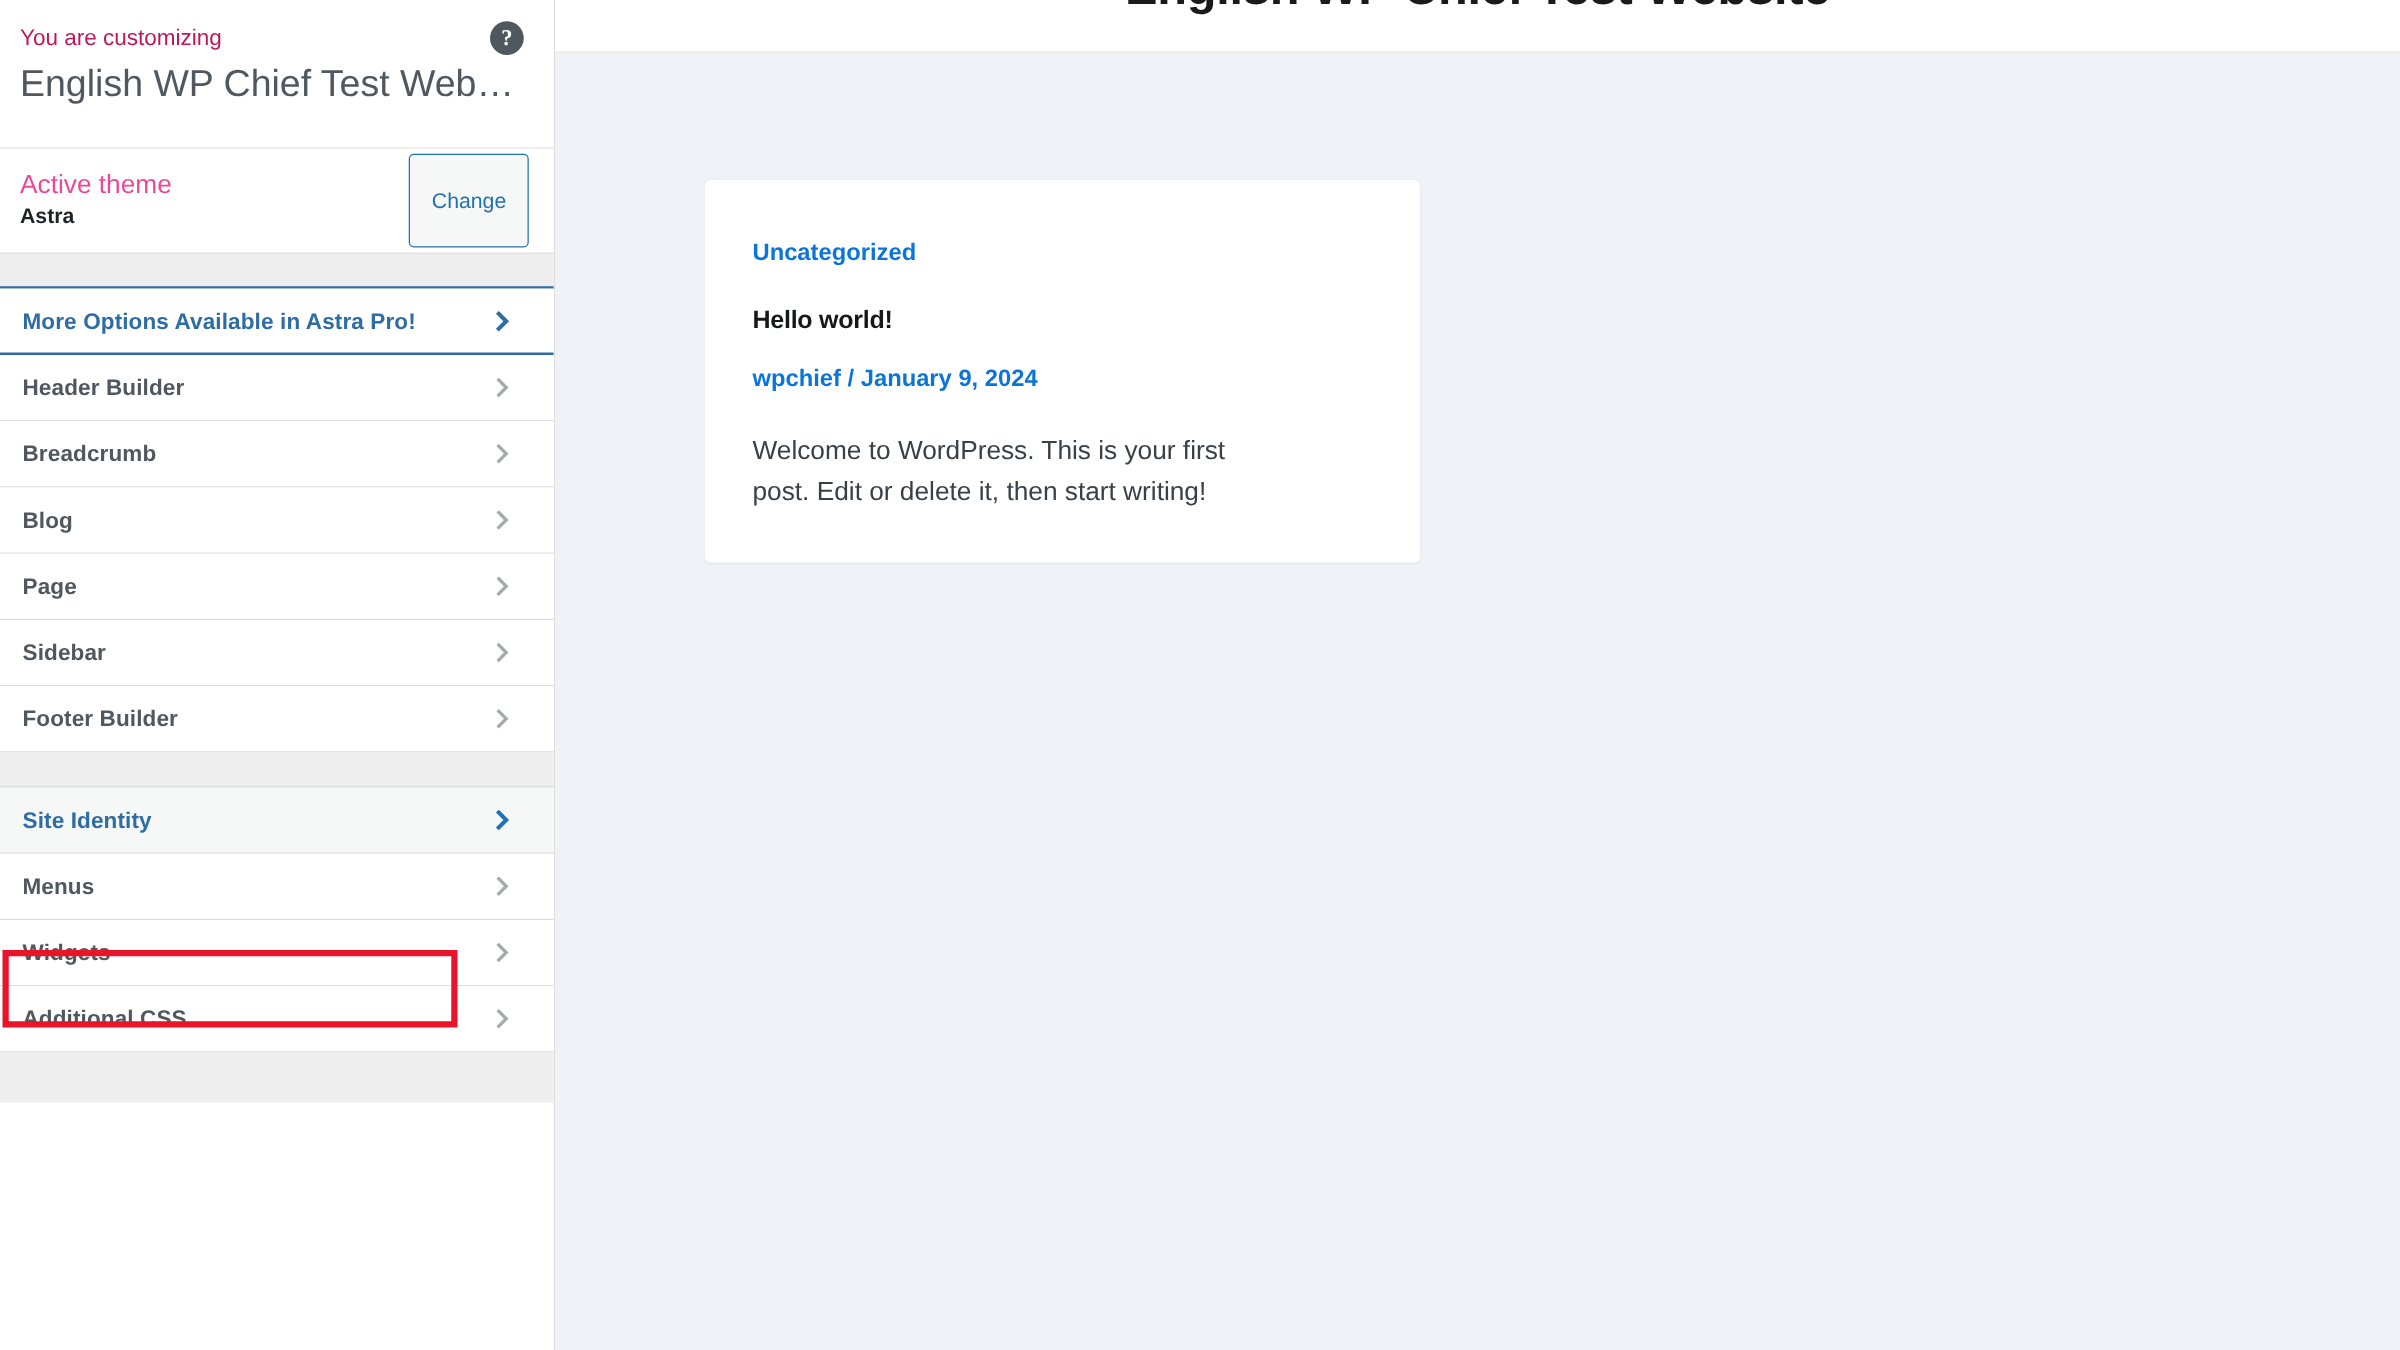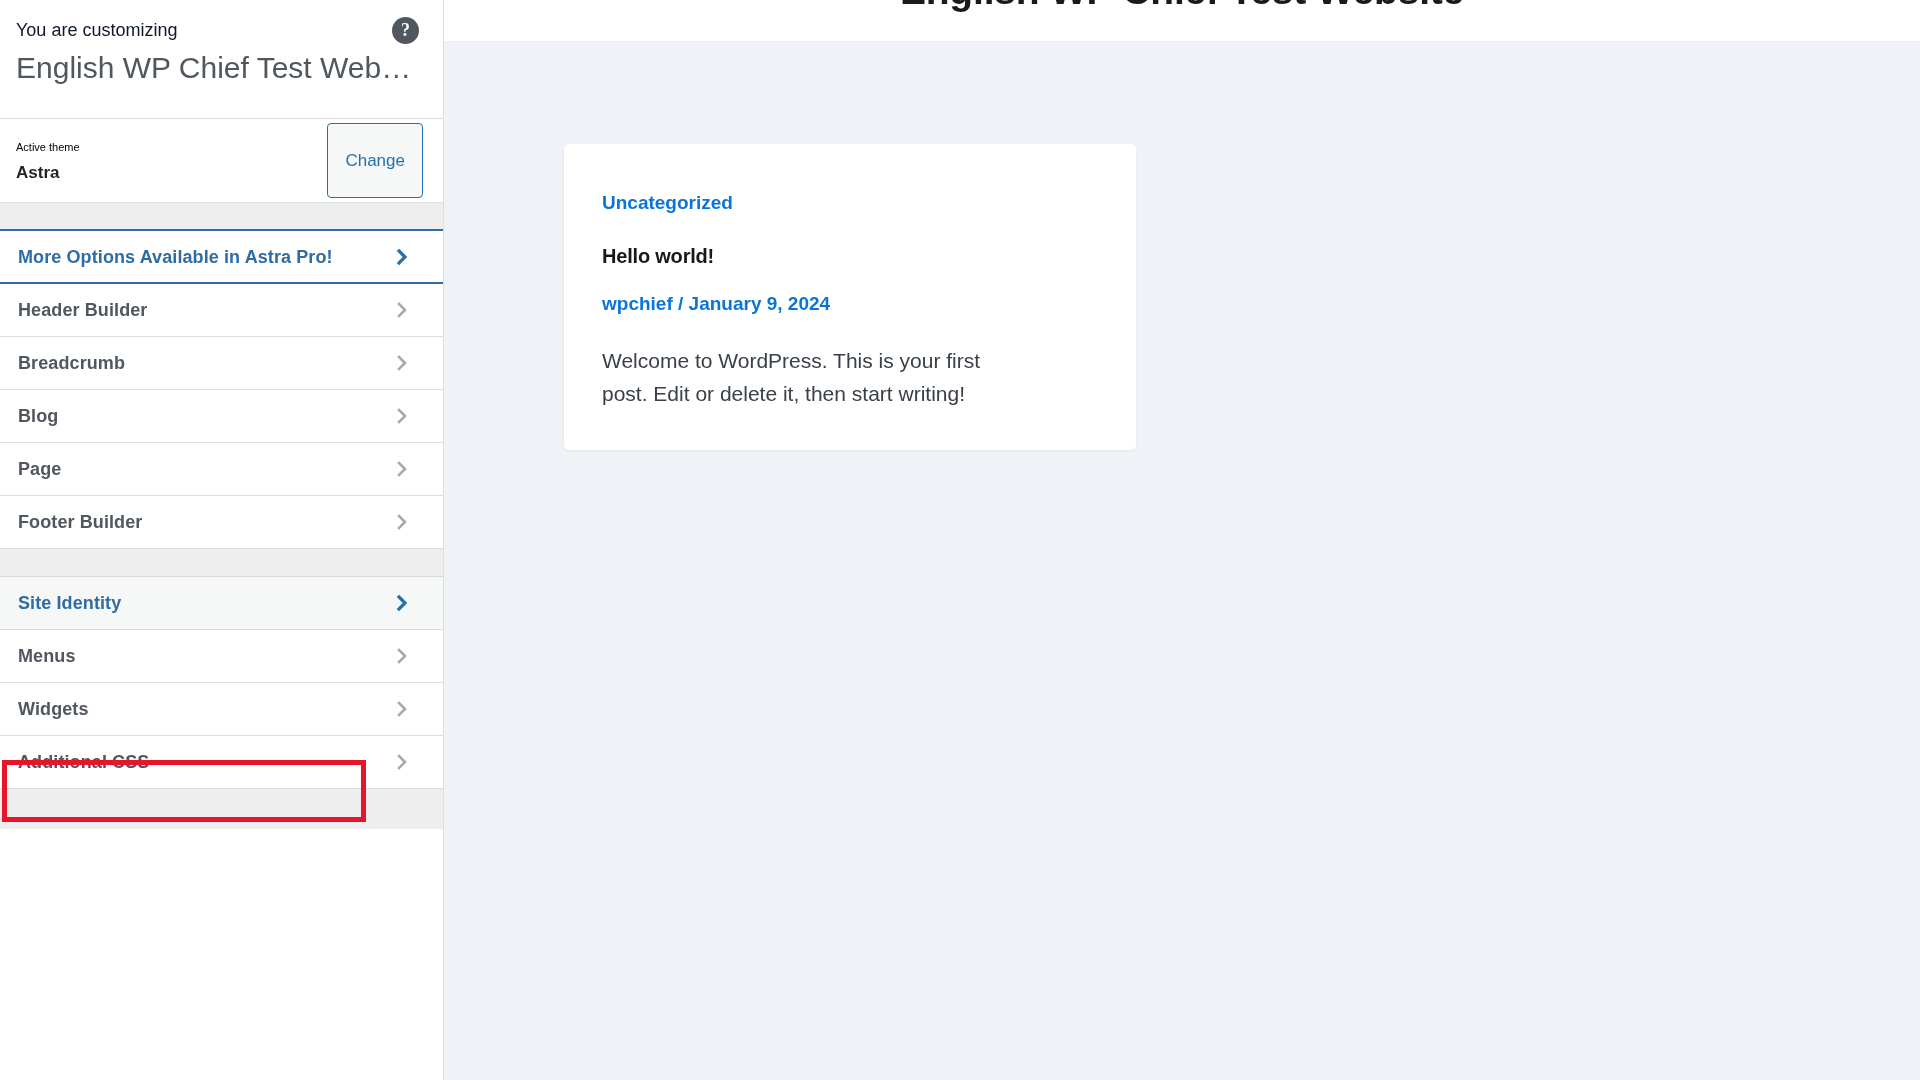--- a/index.html
+++ b/index.html
@@ -34,21 +34,21 @@
   .cust-header {
     position: relative;
     padding: 18px 20px 20px 16px;
     background: #ffffff;
     border-bottom: 1px solid #dddddd;
     height: 119px;
   }
   .cust-header .eyebrow {
     font-size: 18px;
     line-height: 24px;
-    color: #0f172a;
+    color: #be185d;
     font-weight: 400;
   }
   .cust-header .site-name {
     margin-top: 7px;
     font-size: 30px;
     line-height: 38px;
     color: #50575e;
     font-weight: 300;
     white-space: nowrap;
     overflow: hidden;
@@ -76,23 +76,23 @@
     position: relative;
     height: 84px;
     padding: 14px 20px 14px 16px;
     background: #ffffff;
     border-bottom: 1px solid #dddddd;
     display: flex;
     align-items: center;
     justify-content: space-between;
   }
   .theme-meta .theme-label {
-    font-size: 11px;
+    font-size: 21px;
     line-height: 23px;
-    color: #000000;
+    color: #ec4899;
     font-weight: 400;
   }
   .theme-meta .theme-value {
     font-size: 17px;
     line-height: 24px;
     color: #1d2327;
     font-weight: 700;
     margin-top: 2px;
   }
   .change-btn {
@@ -323,20 +323,28 @@
         </div>
         <div class="menu-item">
           <span class="label">Page</span>
           <span class="chev">
             <svg width="20" height="20" viewBox="0 0 20 20">
               <path d="M7 4 L13 10 L7 16" fill="none" stroke-width="2.6" stroke-linecap="square" stroke-linejoin="miter" class="stroke"></path>
             </svg>
           </span>
         </div>
         <div class="menu-item">
+          <span class="label">Sidebar</span>
+          <span class="chev">
+            <svg width="20" height="20" viewBox="0 0 20 20">
+              <path d="M7 4 L13 10 L7 16" fill="none" stroke-width="2.6" stroke-linecap="square" stroke-linejoin="miter" class="stroke"></path>
+            </svg>
+          </span>
+        </div>
+        <div class="menu-item">
           <span class="label">Footer Builder</span>
           <span class="chev">
             <svg width="20" height="20" viewBox="0 0 20 20">
               <path d="M7 4 L13 10 L7 16" fill="none" stroke-width="2.6" stroke-linecap="square" stroke-linejoin="miter" class="stroke"></path>
             </svg>
           </span>
         </div>
         <div class="band"></div>
         <div class="menu-item active">
           <span class="label">Site Identity</span>

